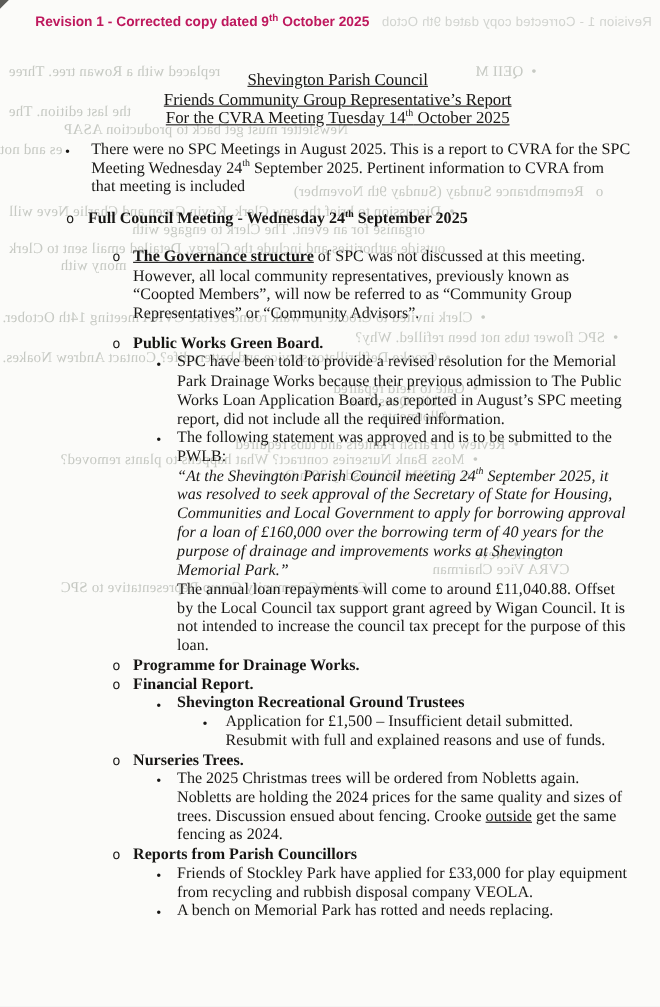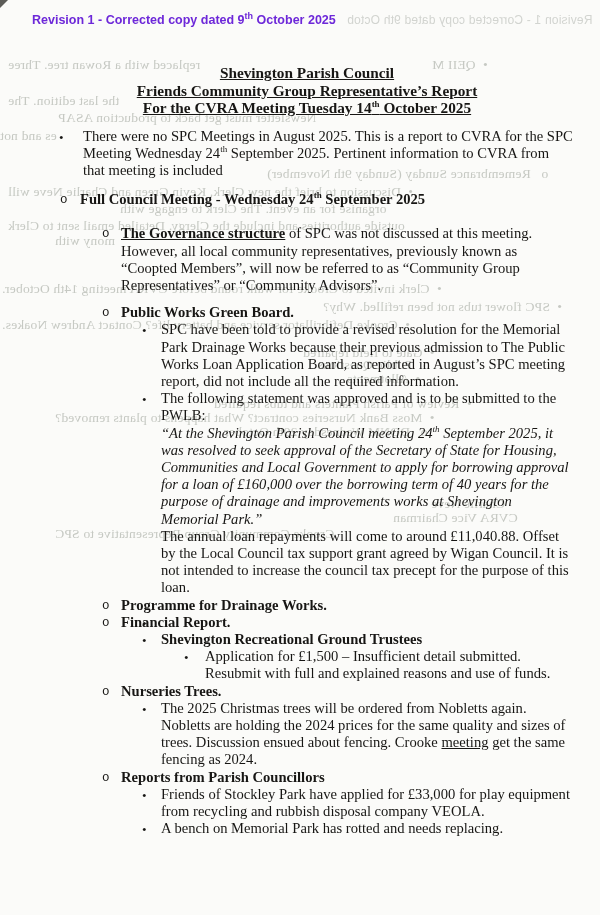--- a/index.html
+++ b/index.html
@@ -16,25 +16,25 @@
     white-space:pre; letter-spacing:0.2px;
   }
   .bl.sans { font-family:"Liberation Sans", sans-serif; font-size:12px; color:#d2d4d0; }
   .corner {
     position:absolute; top:0; left:0; width:0; height:0; z-index:2;
     border-top:8px solid #35342f; border-right:8px solid transparent; opacity:.8;
   }
   .revision {
     position:relative; z-index:1; margin:13px 0 0 32px;
     font-family:"Liberation Sans", sans-serif; font-size:12.5px; line-height:15px;
-    font-weight:bold; letter-spacing:0px; color:#6d28d9;
+    font-weight:bold; letter-spacing:0px; color:#be185d;
   }
   .title {
     position:relative; z-index:1; margin-top:36px; padding-left:14px;
-    text-align:center; font-weight:bold; font-size:15.3px; line-height:17.5px;
+    text-align:center; font-weight:normal; font-size:15.3px; line-height:17.5px;
   }
   .title .tl { text-decoration:underline; }
   .li {
     position:relative; z-index:1; font-size:14.6px; line-height:17.2px;
     padding-right:27px; text-align:left;
   }
   .li sup, .title sup, .revision sup { font-size:9px; line-height:0; vertical-align:super; }
   .mk { position:absolute; z-index:1; }
   .mb { font-size:13px; top:1px; }
   .mo { font-family:"Liberation Mono", monospace; font-size:12.5px; top:1px; }
@@ -138,21 +138,21 @@
     <div class="tx">Application for £1,500 – Insufficient detail submitted.<br>Resubmit with full and explained reasons and use of funds.</div>
   </div>
 
   <div class="li lv3">
     <span class="mk mo">o</span>
     <div class="tx"><b>Nurseries Trees.</b></div>
   </div>
 
   <div class="li lv4">
     <span class="mk mb">•</span>
-    <div class="tx">The 2025 Christmas trees will be ordered from Nobletts again. Nobletts are holding the 2024 prices for the same quality and sizes of trees. Discussion ensued about fencing. Crooke <u>meeting</u> get the same fencing as 2024.</div>
+    <div class="tx">The 2025 Christmas trees will be ordered from Nobletts again. Nobletts are holding the 2024 prices for the same quality and sizes of trees. Discussion ensued about fencing. Crooke <u>outside</u> get the same fencing as 2024.</div>
   </div>
 
   <div class="li lv3">
     <span class="mk mo">o</span>
     <div class="tx"><b>Reports from Parish Councillors</b></div>
   </div>
 
   <div class="li lv4">
     <span class="mk mb">•</span>
     <div class="tx">Friends of Stockley Park have applied for £33,000 for play equipment from recycling and rubbish disposal company VEOLA.</div>

